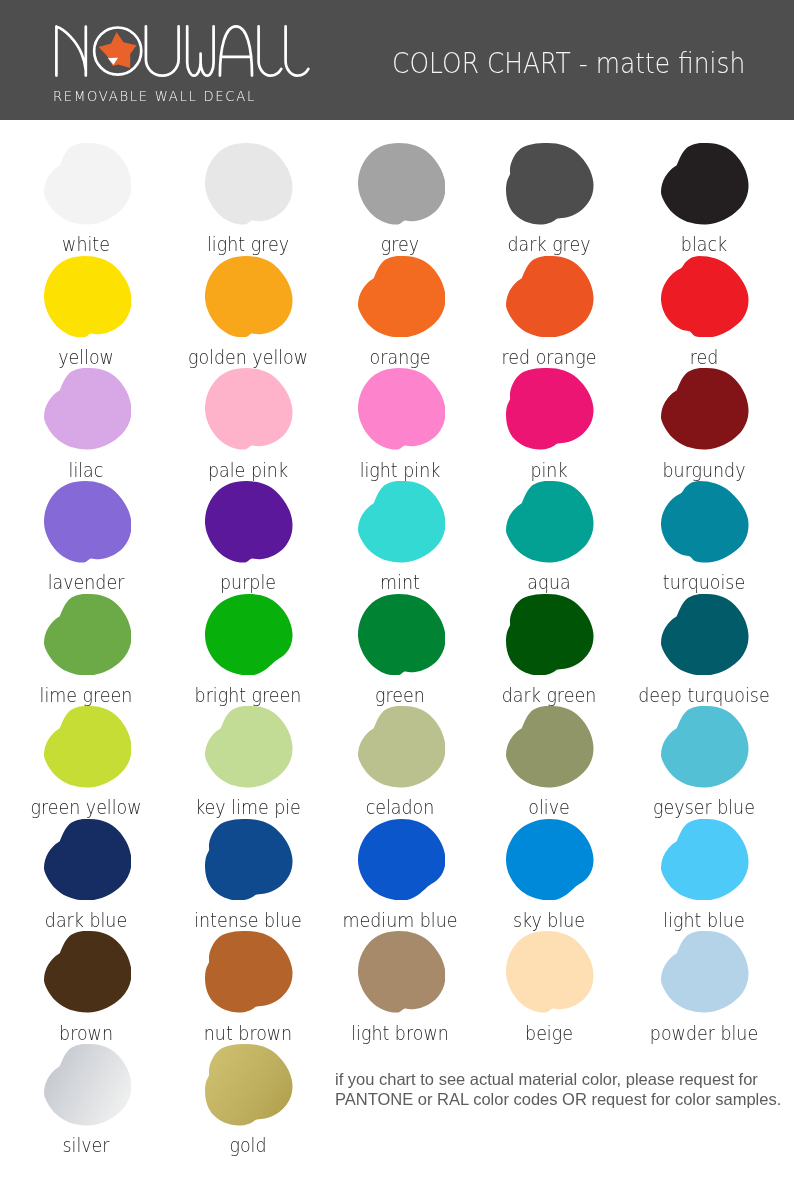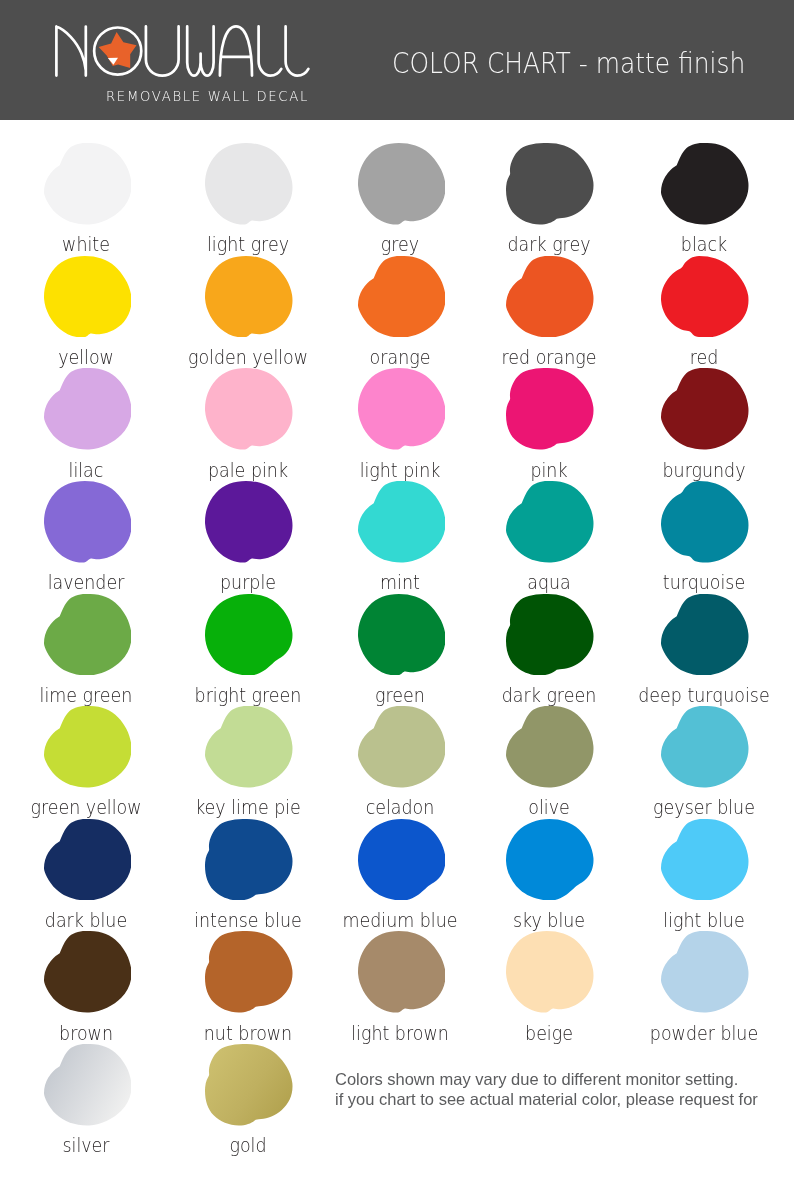--- a/index.html
+++ b/index.html
@@ -5,21 +5,21 @@
 <style>
   *{box-sizing:border-box;margin:0;padding:0}
   html,body{width:794px;height:1191px}
   body{background:#ffffff;font-family:"Liberation Sans",sans-serif;-webkit-font-smoothing:antialiased}
   .page{position:relative;width:794px;height:1191px;overflow:hidden;background:#fff}
 
   
   .header{position:absolute;left:0;top:0;width:794px;height:120px;background:#4e4e4e}
   .logo{position:absolute;left:55px;top:24.8px;width:258px;height:78px}
   .logo-word{position:absolute;left:0;top:0;display:block}
-  .tagline{position:absolute;left:-2px;top:64px;width:256px;text-align:right;
+  .tagline{position:absolute;left:-2px;top:64px;width:256px;text-align:left;
            color:#ffffff;font-family:"DejaVu Sans",sans-serif;font-weight:200;
            font-size:13.2px;letter-spacing:1.7px;white-space:nowrap}
   .title{position:absolute;left:392px;top:47px;color:#f5f5f5;
          font-family:"DejaVu Sans",sans-serif;font-weight:200;font-size:28.4px;
          letter-spacing:0px;white-space:nowrap;transform:scaleX(0.878);transform-origin:left top}
 
   
   .cell{position:absolute;width:154px}
   .swatch{position:absolute;left:0;top:0;width:88px;height:82px}
   .label{position:absolute;left:0;width:154px;text-align:center;color:#231f20;
@@ -322,16 +322,16 @@
       </div>
       <div class="cell" style="left: 170.5px; top: 1044px;">
         <div class="swatch" style="left: 34.95px; width: 87.5px; height: 81.5px;"><svg width="87.5" height="81.5" viewBox="1.341 0.6 97.65 98.8" preserveAspectRatio="none">
             <path d="M48,0.6 C61,0.6 72.5,4.5 81,13 C90,22 97.5,34.5 98.8,48 C100,61 95.5,72.5 87,80.5 C80,87.2 71,90.8 64,91.6 C60,92 58.5,91.8 56.5,93.5 C53,96.5 47,99.4 39,99.4 C28,99.4 18,94.5 11,87 C3.5,79 0.6,66 1.5,53 C2,46 4.5,41.5 5.5,39.5 C6.5,37.5 5.5,36 5.8,32 C6.3,25 10,14 17.5,7.5 C24,2 36,0.6 48,0.6 Z" fill="url(#gradient-gold)"></path>
           </svg></div>
         <div class="label" style="top: 92.3px;">gold</div>
       </div>
     </div>
 
   <div class="note">
-    <div>Colors shown may vary due to different monitor setting.</div>
     <div>if you chart to see actual material color, please request for</div>
+    <div>PANTONE or RAL color codes OR request for color samples.</div>
   </div>
 </div>
 
 </body></html>

